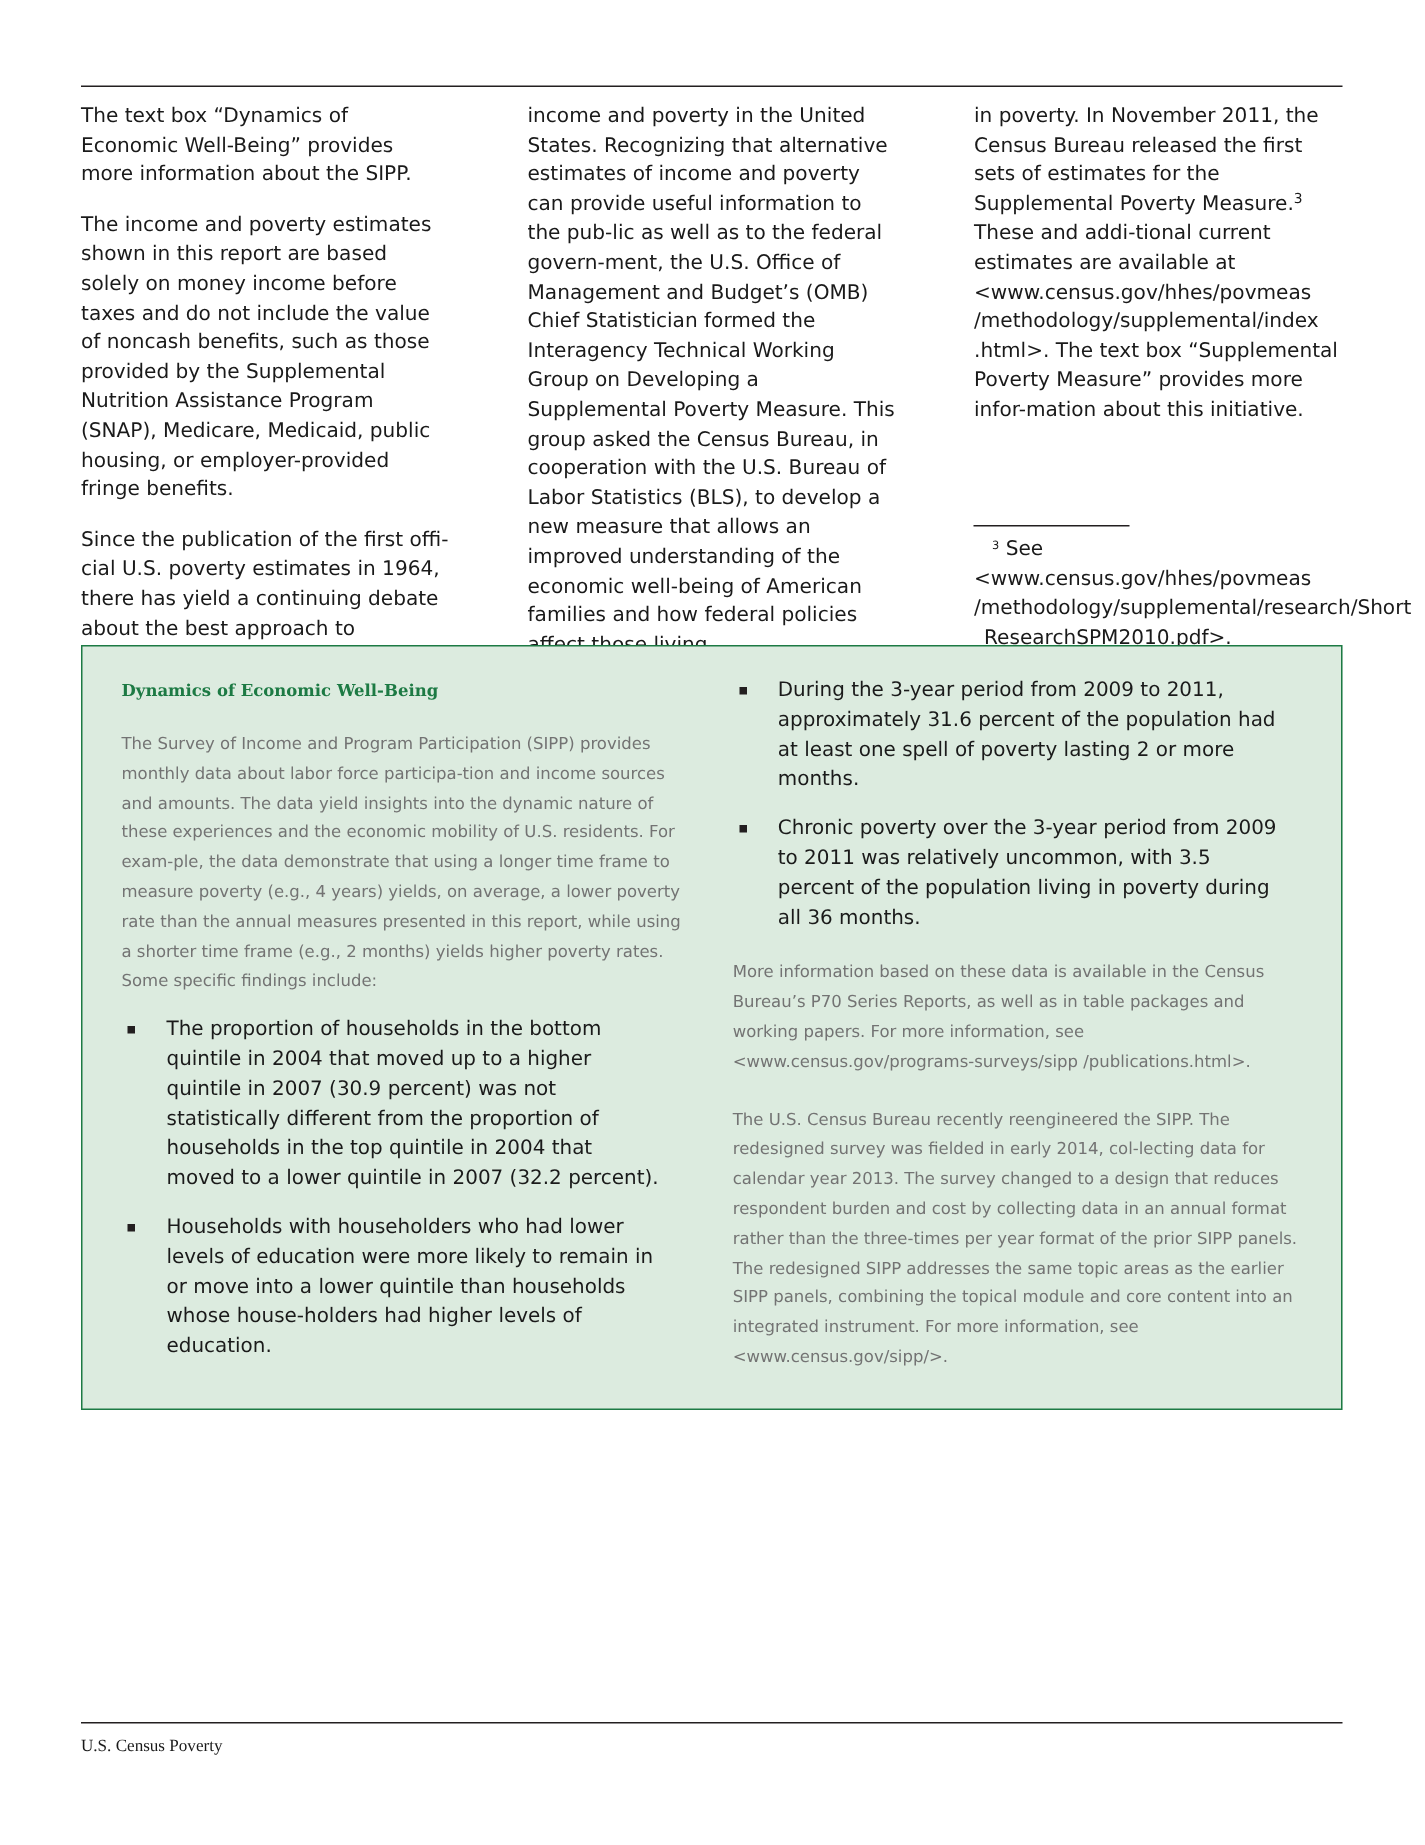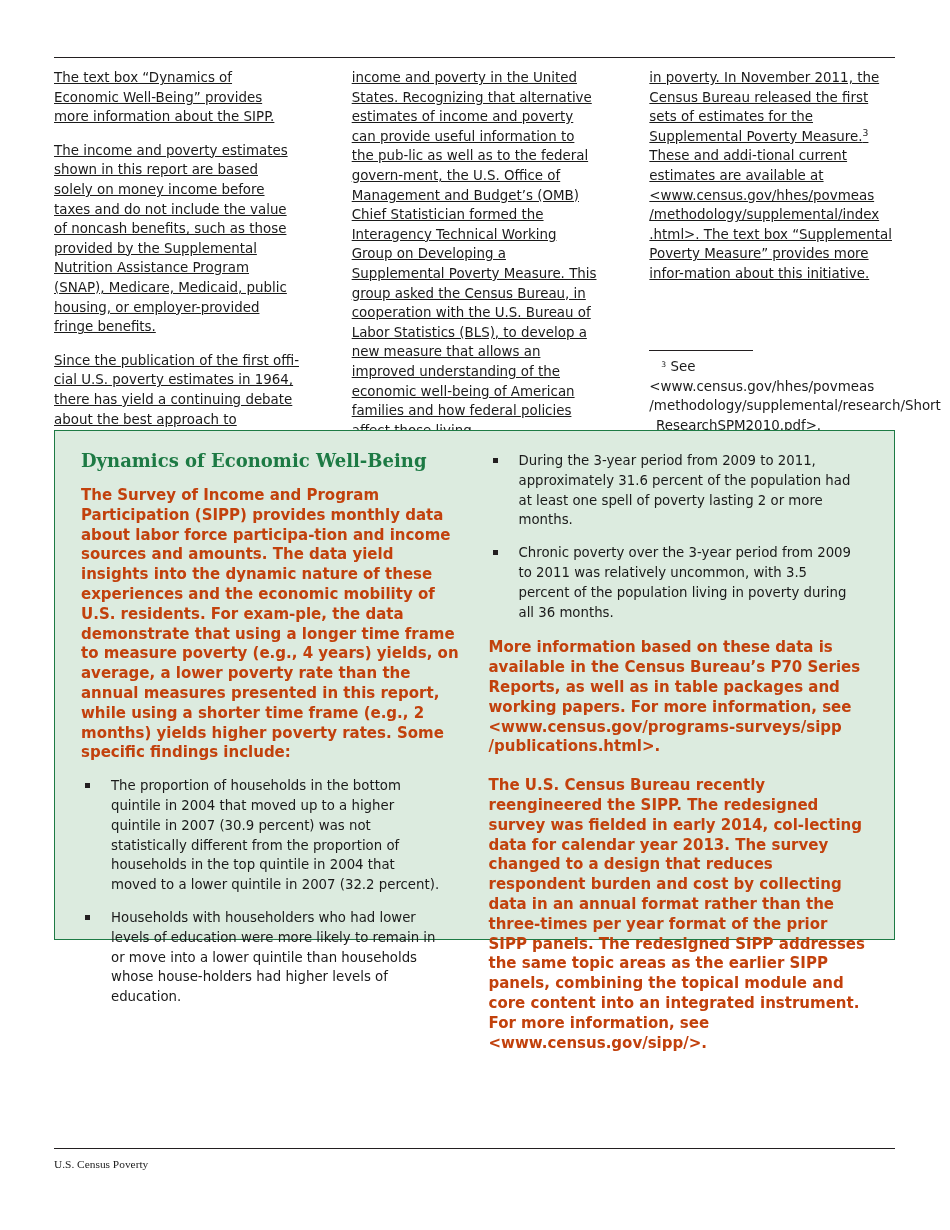--- a/index.html
+++ b/index.html
@@ -34,21 +34,20 @@
   }
 
   
   .body-cols {
     position: absolute;
     left: 54px;
     top: 68px;
     width: 841px;
     display: flex;
     gap: 52px;
-    text-decoration: underline;
   }
   .col {
     width: 259px;
     position: relative;
   }
   .col p {
     margin: 0 0 14px 0;
     font-size: 13.4px;
     line-height: 19.6px;
     letter-spacing: 0.0px;
@@ -107,31 +106,30 @@
     box-sizing: border-box;
     height: 100%;
   }
   .callout-col {
     width: 394px;
     box-sizing: border-box;
   }
   .callout-title {
     font-family: "DejaVu Serif", serif;
     font-weight: bold;
-    font-size: 18px;
+    font-size: 11px;
     line-height: 20px;
     color: #1d7a44;
     margin: 0 0 15px 0;
   }
   .callout-col p {
     margin: 0 0 13px 0;
-    font-size: 15px;
+    font-size: 11px;
     line-height: 19.8px;
-    color: #c2410c;
-    font-weight: bold;
+    color: #737373;
   }
   .callout-col p:last-child { margin-bottom: 12px; }
 
   ul.bullets {
     list-style: none;
     margin: 0 16px 0 0;
     padding: 0;
   }
   ul.bullets li {
     position: relative;

